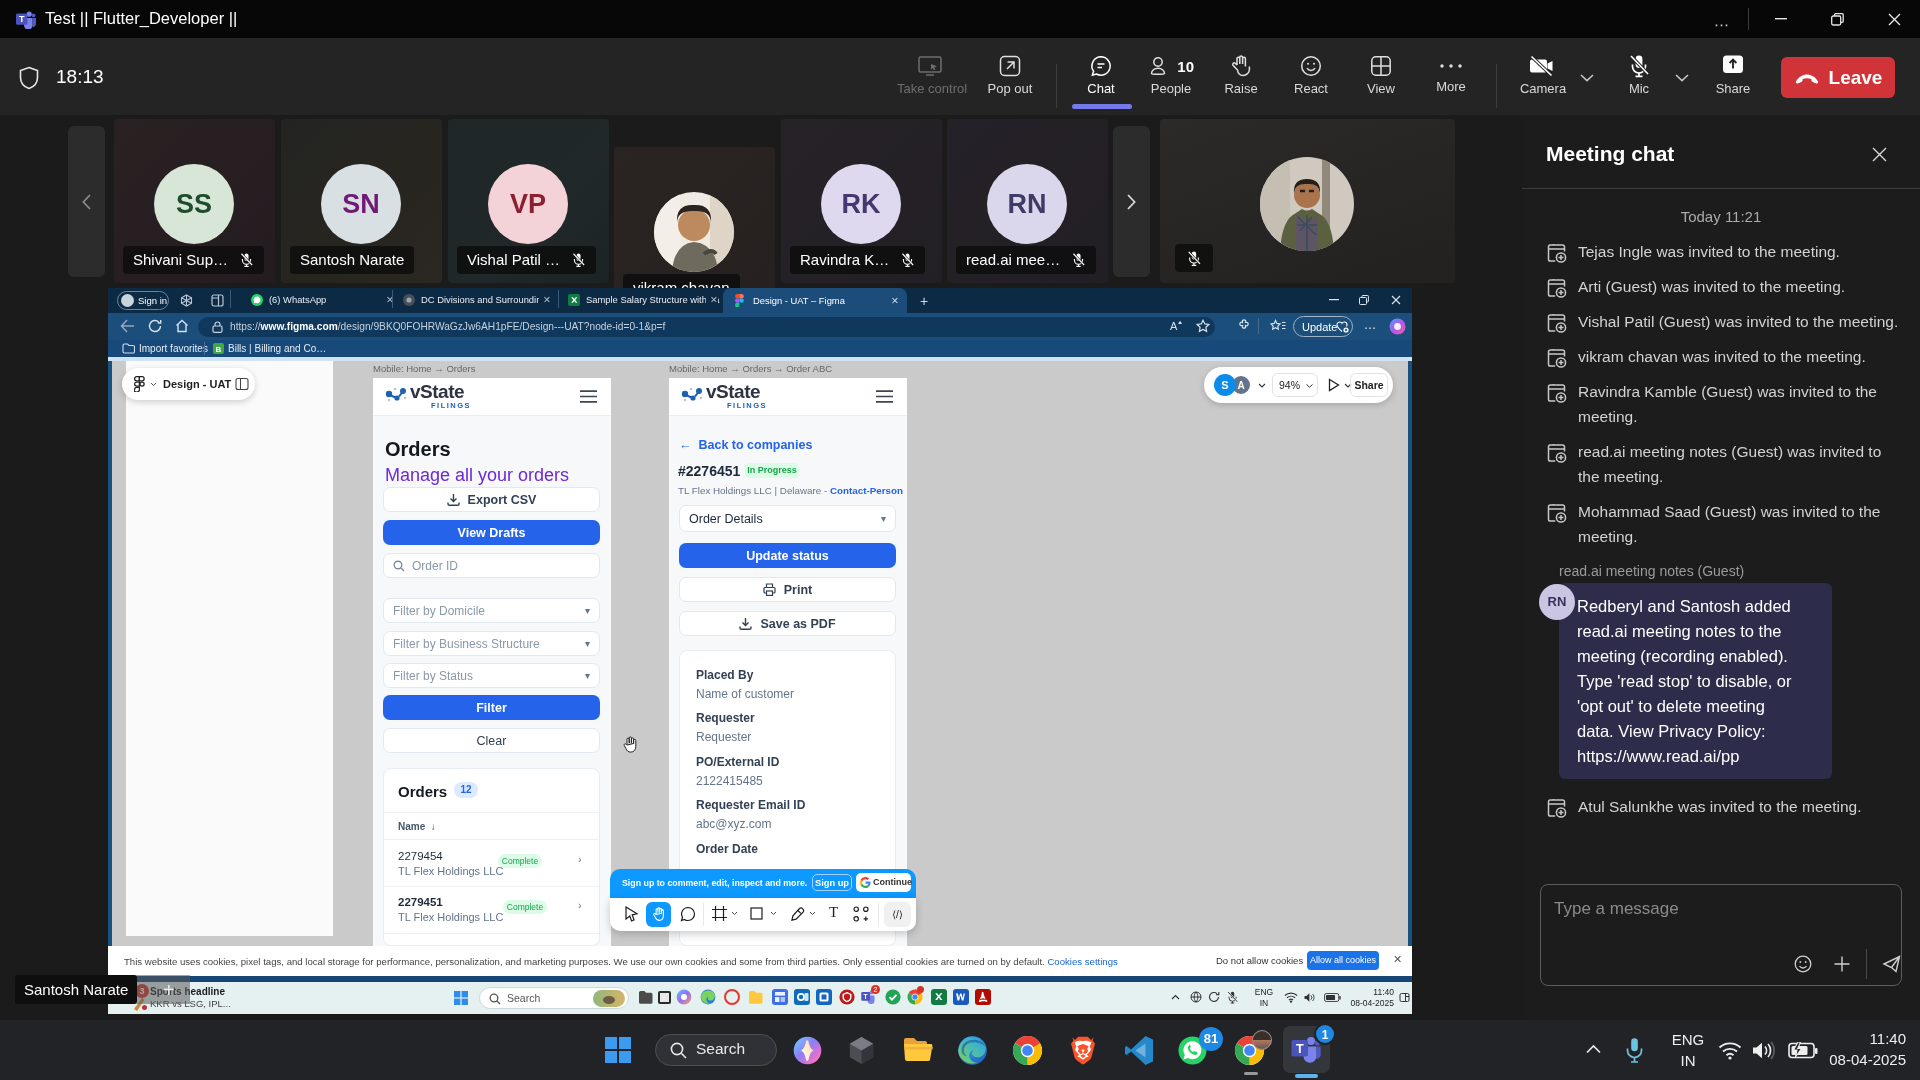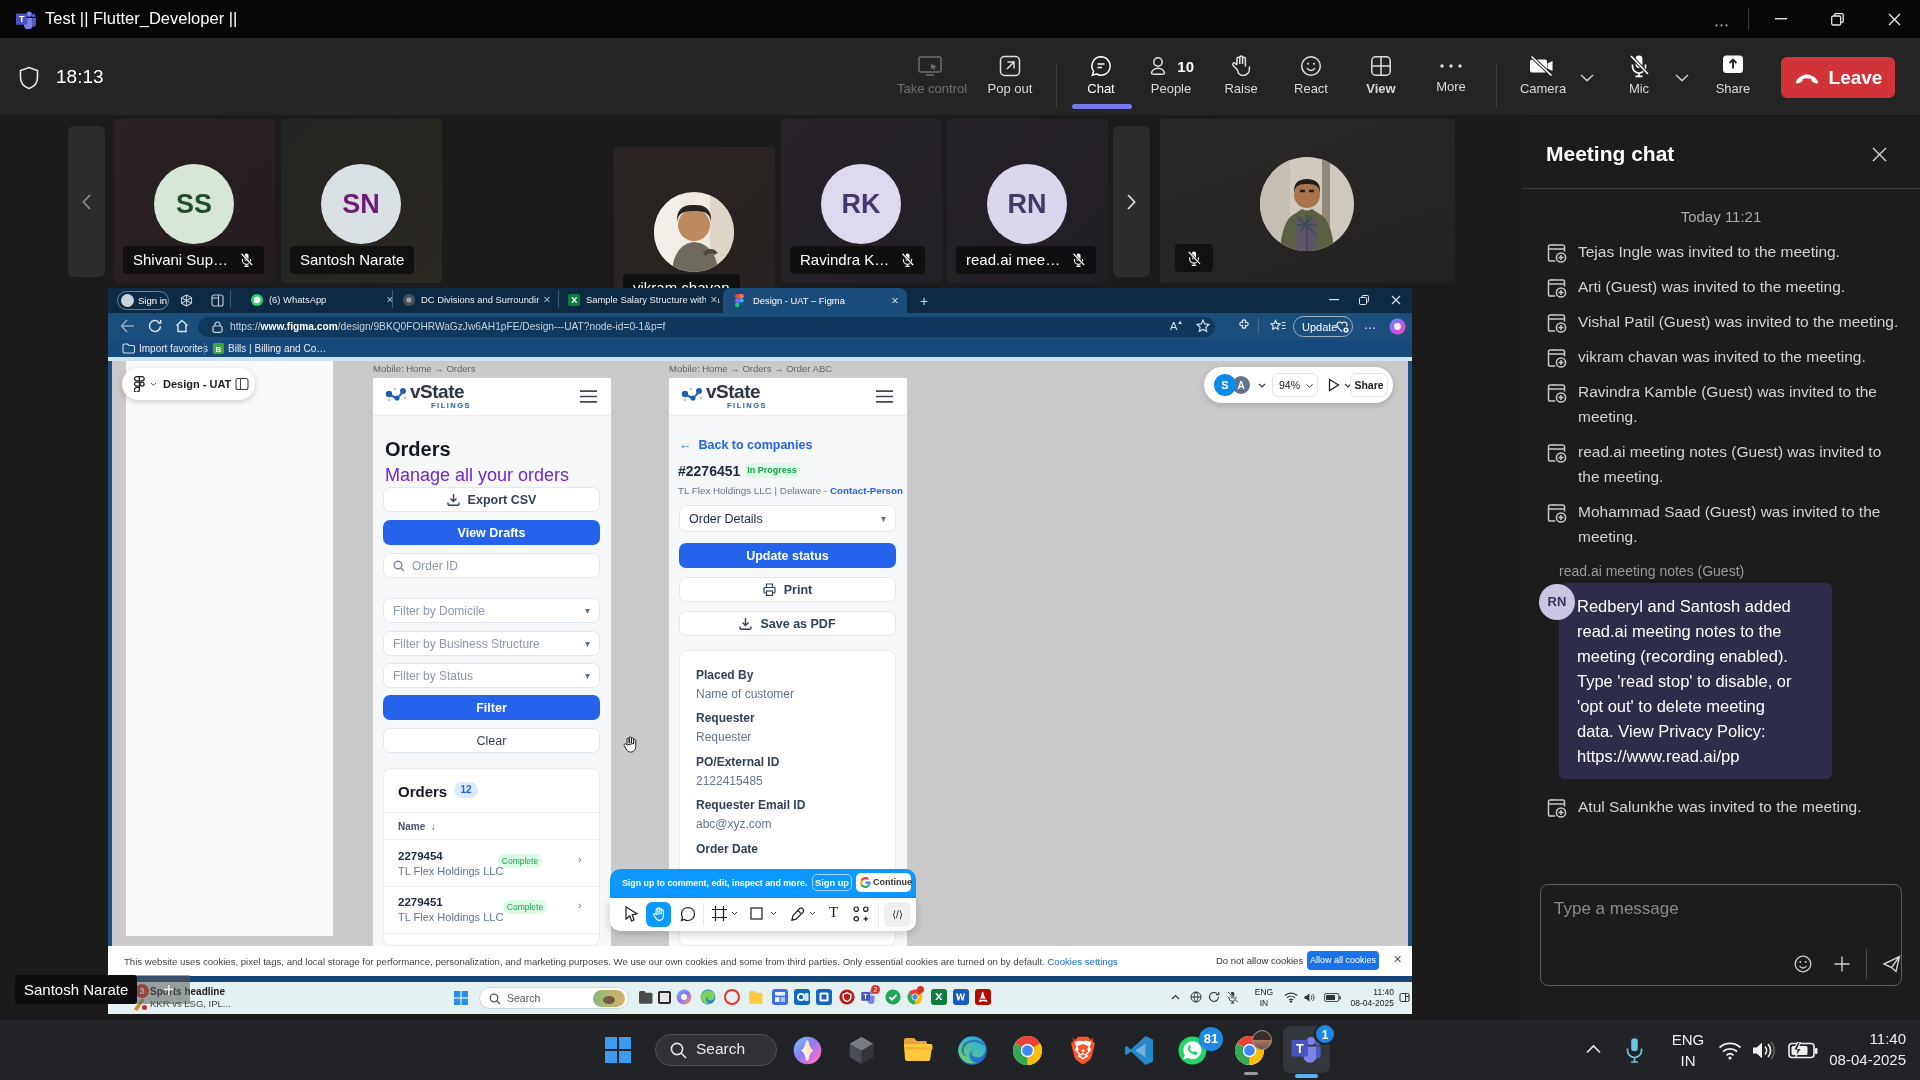--- a/index.html
+++ b/index.html
@@ -115,21 +115,21 @@
   <div class="tbtn" style="left:1278px;">
     <svg style="margin:2px auto 0" width="24" height="24" viewBox="0 0 24 24" fill="none" stroke="#e0e0e0" stroke-width="1.5">
       <circle cx="12" cy="12" r="9.3"></circle>
       <circle cx="9" cy="9.8" r="1" fill="#e0e0e0" stroke="none"></circle>
       <circle cx="15" cy="9.8" r="1" fill="#e0e0e0" stroke="none"></circle>
       <path d="M8 14.2c1 1.5 2.4 2.3 4 2.3s3-.8 4-2.3"></path>
     </svg>
     <div class="lbl">React</div>
   </div>
 
-  <div class="tbtn" style="left:1348px;font-weight:bold;">
+  <div class="tbtn" style="left:1348px;">
     <svg style="margin:2px auto 0" width="24" height="24" viewBox="0 0 24 24" fill="none" stroke="#e0e0e0" stroke-width="1.5">
       <rect x="2.8" y="2.8" width="18.4" height="18.4" rx="4"></rect>
       <path d="M12 2.8v18.4M2.8 12h18.4"></path>
     </svg>
     <div class="lbl">View</div>
   </div>
 
   <div class="tbtn" style="left:1418px;">
     <svg style="margin:10px auto 0" width="24" height="8" viewBox="0 0 24 8">
       <circle cx="3" cy="4" r="1.7" fill="#e0e0e0"></circle>
@@ -201,20 +201,33 @@
             <path d="M5.5 10.5v2a6.5 6.5 0 0 0 13 0v-2M12 19v3.2M8.6 22.2h6.8"></path>
             <path d="M4 2l17 18" stroke="#1a1a1a" stroke-width="3.6"></path>
             <path d="M4 2l17 18"></path>
           </g>
         </svg>
     </div>
   </div>
   <div class="tile" style="left:281px;width:161px;background:linear-gradient(135deg,#232422 0%,#27251f 60%,#2b2823 100%);">
     <div class="avatar" style="left:40px;top:45px;width:80px;height:80px;background:#d8e0e4;color:#701a75;font-size:27px;">SN</div>
     <div class="tname">Santosh Narate</div>
+  </div>
+  <div class="tile" style="left:448px;width:161px;background:linear-gradient(135deg,#1e2627 0%,#202829 60%,#1c2324 100%);">
+    <div class="avatar" style="left:40px;top:45px;width:80px;height:80px;background:#f4d3d8;color:#8c1f30;font-size:27px;">VP</div>
+    <div class="tname">Vishal Patil …
+      <svg style="display:inline-block;vertical-align:-3px;margin-left:7px" width="15" height="16" viewBox="0 0 24 24">
+          <g fill="none" stroke="#fff" stroke-width="1.8">
+            <rect x="8.8" y="1.6" width="6.4" height="12" rx="3.2" fill="#fff" stroke="none"></rect>
+            <path d="M5.5 10.5v2a6.5 6.5 0 0 0 13 0v-2M12 19v3.2M8.6 22.2h6.8"></path>
+            <path d="M4 2l17 18" stroke="#1a1a1a" stroke-width="3.6"></path>
+            <path d="M4 2l17 18"></path>
+          </g>
+        </svg>
+    </div>
   </div>
   <div class="tile" style="left:614px;width:161px;background:linear-gradient(135deg,#2a2422 0%,#262120 100%);margin-top:28px;">
     <svg class="abs" style="left:40px;top:45px;border-radius:50%" width="80" height="80" viewBox="0 0 80 80">
       <rect width="80" height="80" fill="#f0ebe2"></rect>
       <rect x="0" y="0" width="26" height="80" fill="#f3efe8"></rect>
       <rect x="56" y="0" width="24" height="80" fill="#ded5c6"></rect>
       <path d="M18 80 Q20 52 40 50 Q62 52 64 80 Z" fill="#6e6a5e"></path>
       <circle cx="40" cy="33" r="16" fill="#bd8a60"></circle>
       <path d="M23 30 Q22 12 40 13 Q58 12 57 30 Q56 18 40 19 Q24 18 23 30 Z" fill="#2b2320"></path>
       <path d="M50 62 Q58 56 62 62" stroke="#4a463e" stroke-width="4" fill="none"></path>
@@ -490,21 +503,21 @@
     <div class="minput" style="top:285px;">Filter by Status<span class="chev">▾</span></div>
     <div class="mbtn blue" style="top:317px;">Filter</div>
     <div class="mbtn white" style="top:350px;font-weight:normal;color:#334155;">Clear</div>
 
     <div class="abs" style="left:10px;top:390px;width:217px;height:178px;background:#fff;border:1px solid #e8edf2;border-radius:8px;">
       <div class="abs" style="left:14px;top:14px;font-size:15px;font-weight:bold;color:#13181f;">Orders</div>
       <div class="abs" style="left:70px;top:13px;width:24px;height:16px;background:#dbeafe;border-radius:8px;color:#2563eb;font-size:10px;font-weight:bold;text-align:center;line-height:16px;">12</div>
       <div class="abs" style="left:0;top:43px;width:215px;height:1px;background:#edf1f5;"></div>
       <div class="abs" style="left:14px;top:52px;font-size:10px;font-weight:bold;color:#475569;">Name &nbsp;↓</div>
       <div class="abs" style="left:0;top:70px;width:215px;height:1px;background:#edf1f5;"></div>
-      <div class="abs" style="left:14px;top:81px;font-size:11.5px;font-weight:bold;color:#1e293b;text-align:right;">2279454</div>
+      <div class="abs" style="left:14px;top:81px;font-size:11.5px;font-weight:normal;color:#1e293b;text-align:right;">2279454</div>
       <div class="abs" style="left:14px;top:96px;font-size:11px;color:#64748b;">TL Flex Holdings LLC</div>
       <div class="abs" style="left:114px;top:85px;width:44px;height:14px;background:#dcfce7;border-radius:7px;color:#16a34a;font-size:8.5px;text-align:center;line-height:14px;">Complete</div>
       <div class="abs" style="left:194px;top:84px;color:#64748b;font-size:11px;">›</div>
       <div class="abs" style="left:0;top:117px;width:215px;height:1px;background:#edf1f5;"></div>
       <div class="abs" style="left:14px;top:127px;font-size:11.5px;font-weight:bold;color:#1e293b;">2279451</div>
       <div class="abs" style="left:14px;top:142px;font-size:11px;color:#64748b;">TL Flex Holdings LLC</div>
       <div class="abs" style="left:119px;top:131px;width:44px;height:14px;background:#dcfce7;border-radius:7px;color:#16a34a;font-size:8.5px;text-align:center;line-height:14px;">Complete</div>
       <div class="abs" style="left:194px;top:130px;color:#64748b;font-size:11px;">›</div>
       <div class="abs" style="left:0;top:164px;width:215px;height:1px;background:#edf1f5;"></div>
     </div>

